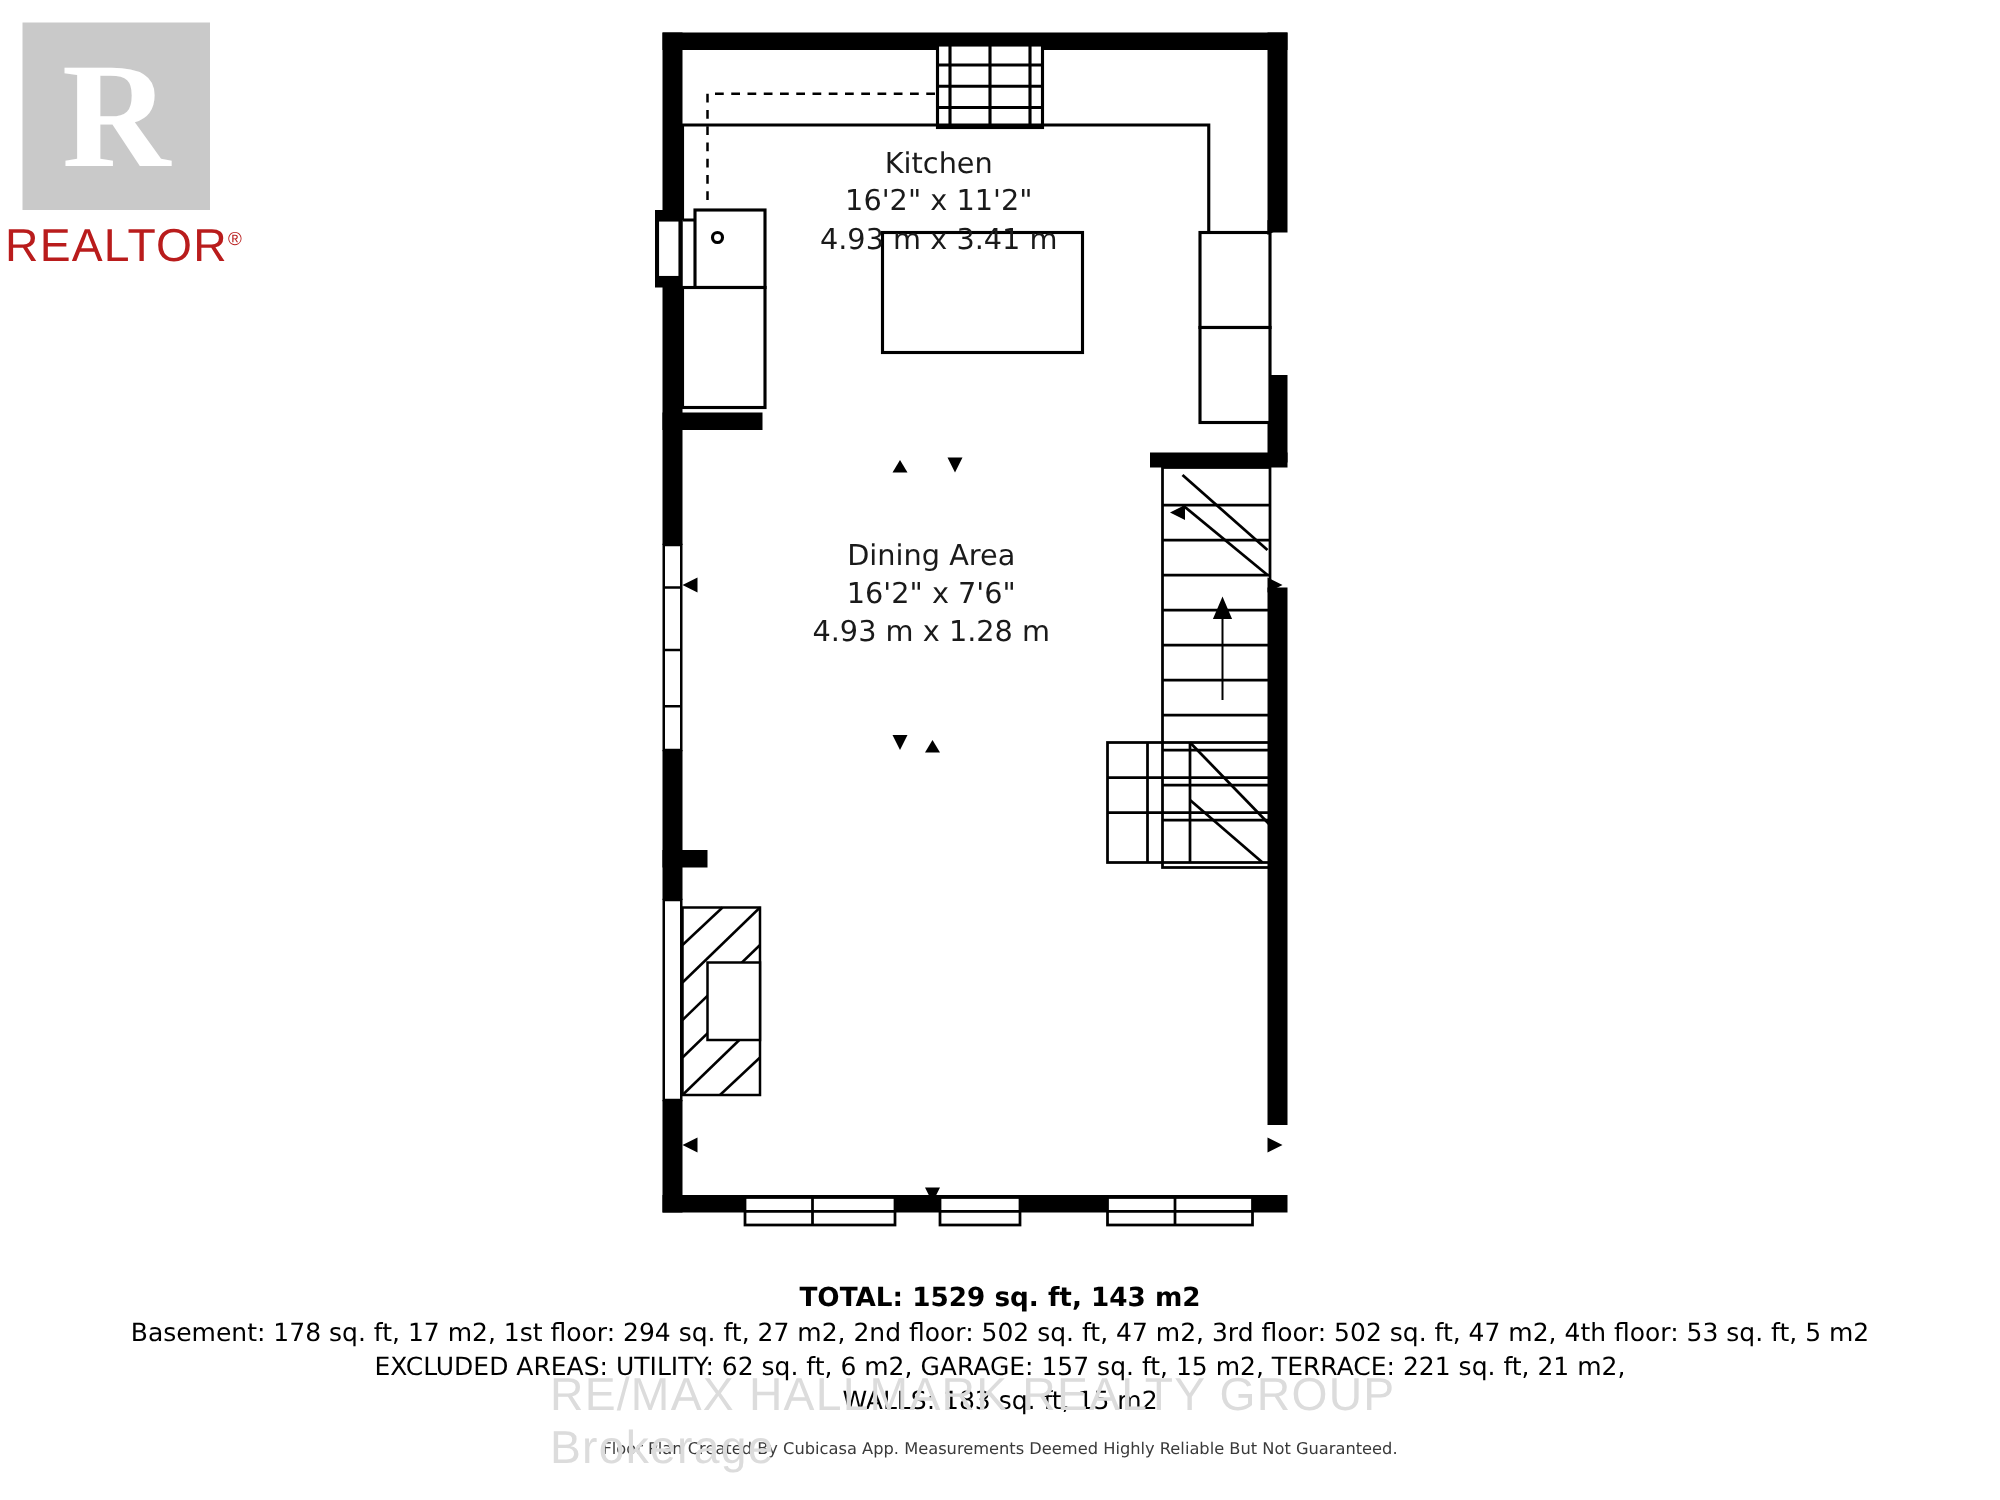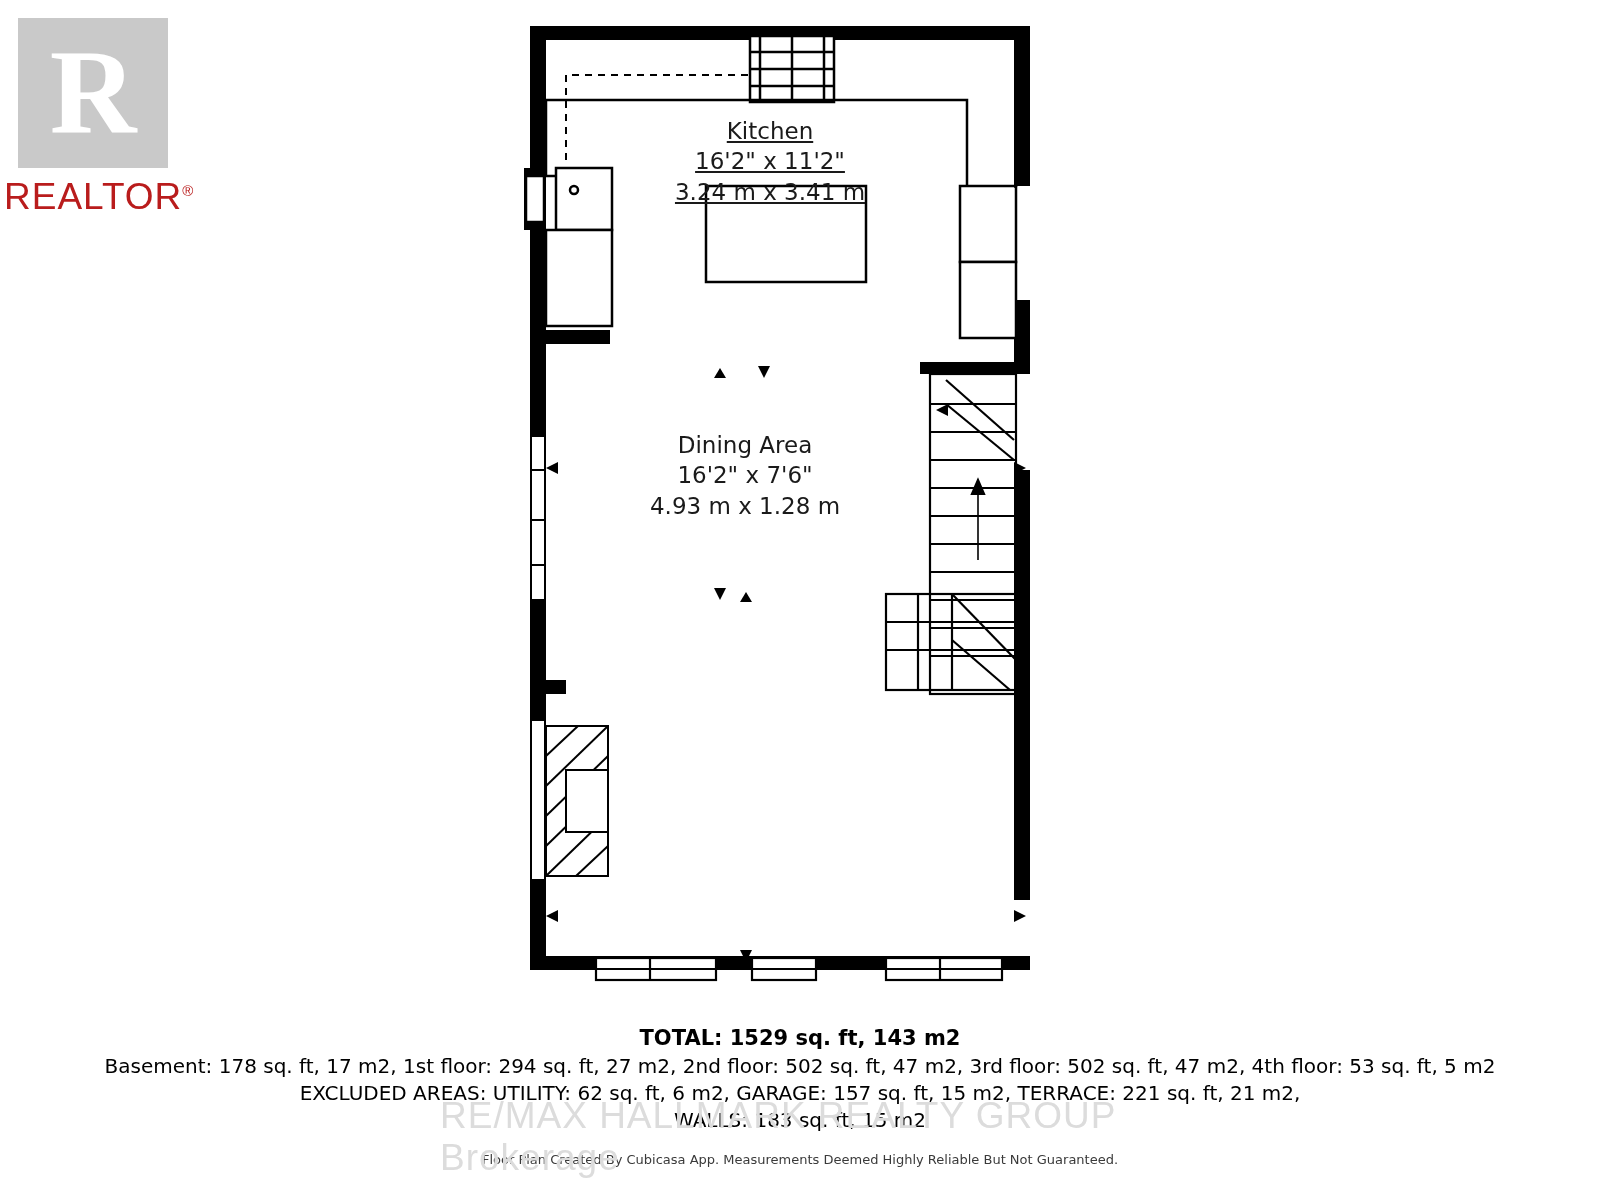--- a/index.html
+++ b/index.html
@@ -87,21 +87,21 @@
     text-align: center;
     line-height: 1.32;
     font-size: 23px;
     color: #1a1a1a;
     white-space: nowrap;
     font-family: "DejaVu Sans", "Liberation Sans", sans-serif;
   }
   .room-label .rname { font-size: 23px; }
   .room-label .rdim  { font-size: 23px; }
 
-  #label-kitchen { left: 635px; top: 116px; width: 270px; text-decoration: underline; }
+  #label-kitchen { left: 616px; top: 116px; width: 270px; }
   #label-dining  { left: 610px; top: 430px; width: 270px; }
   #label-living  { left: 660px; top: 770px; width: 270px; }
 
   
   #footer {
     position: absolute;
     left: 0;
     top: 1026px;
     width: 1600px;
     text-align: center;
@@ -267,21 +267,21 @@
       <path d="M 558 910 L 546 916 L 558 922 Z"></path>
       <path d="M 948 404 L 936 410 L 948 416 Z"></path>
     </g>
 
   </svg>
 
   
   <div class="room-label" id="label-kitchen">
     <div class="rname">Kitchen</div>
     <div class="rdim">16'2" x 11'2"</div>
-    <div class="rdim">3.24 m x 3.41 m</div>
+    <div class="rdim">4.93 m x 3.41 m</div>
   </div>
 
   <div class="room-label" id="label-dining">
     <div class="rname">Dining Area</div>
     <div class="rdim">16'2" x 7'6"</div>
     <div class="rdim">4.93 m x 1.28 m</div>
   </div>
 
 </div>
 

